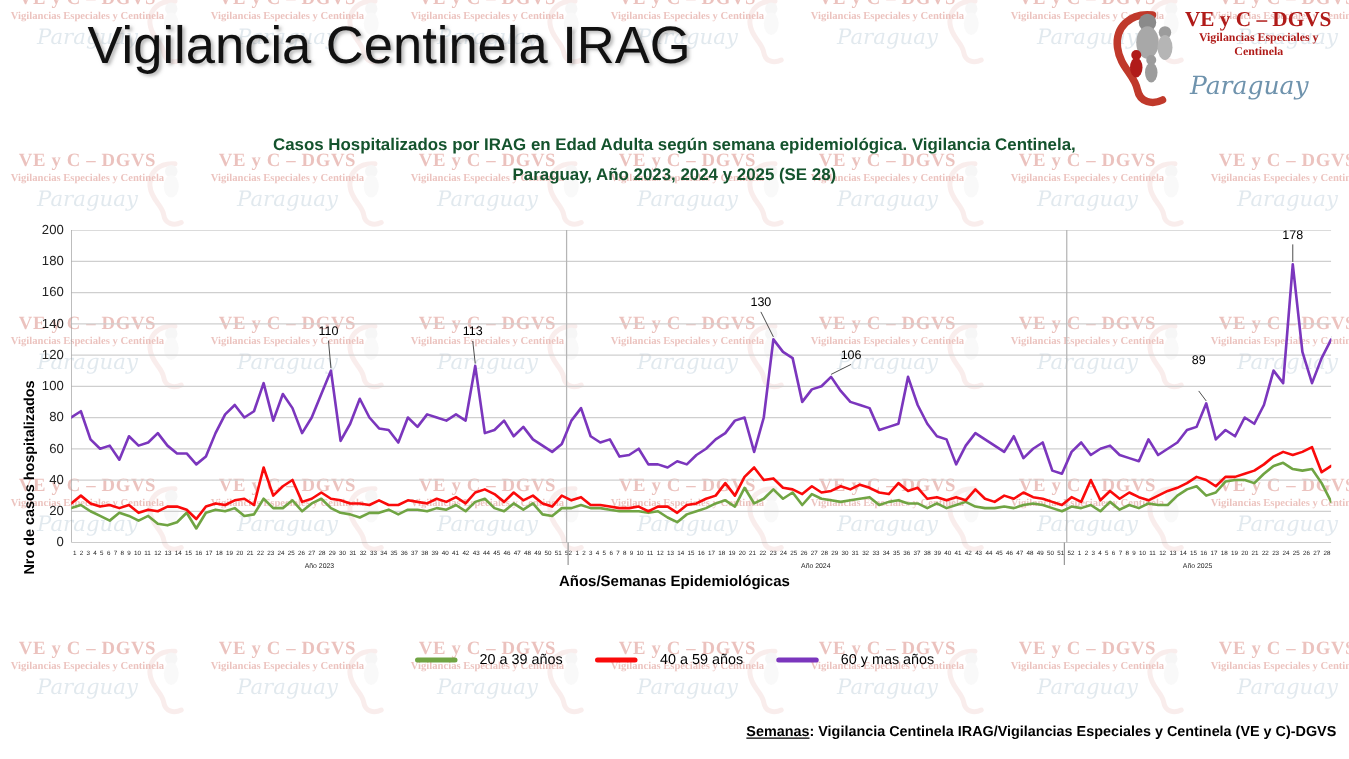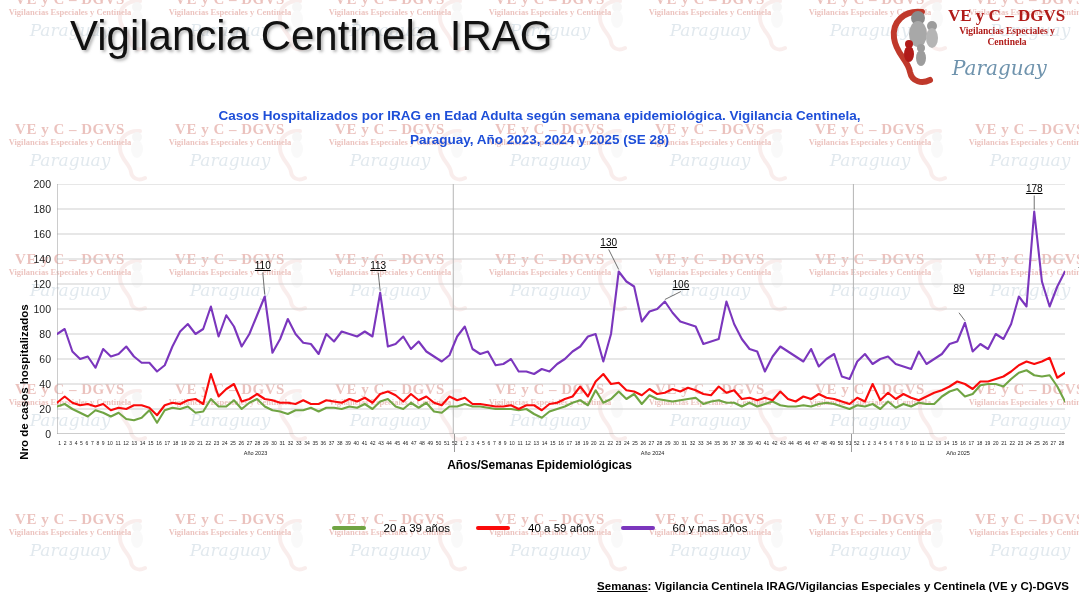--- a/index.html
+++ b/index.html
@@ -25,39 +25,39 @@
     white-space:nowrap;
   }
   #logo{position:absolute;right:4px;top:2px;width:185px;height:86px;}
   #logo .lg-t1{position:absolute;left:58px;top:4px;font-family:"Liberation Serif",serif;font-weight:bold;font-size:17px;color:#b01b19;white-space:nowrap;}
   #logo .lg-t2{position:absolute;left:52px;top:24px;width:130px;text-align:center;font-family:"Liberation Serif",serif;font-weight:bold;font-size:9.5px;color:#b01b19;line-height:1.2;}
   #logo .lg-t3{position:absolute;left:62px;top:54px;font-family:"DejaVu Serif",serif;font-style:italic;font-size:20px;color:#6f93ad;}
   
   #chart-title{
     position:relative;z-index:2;
     margin:12px auto 0 auto;width:760px;text-align:center;
-    font-size:13.5px;font-weight:bold;color:#1d4ed8;line-height:1.75;
+    font-size:13.5px;font-weight:bold;color:#14532d;line-height:1.75;
   }
   
   #chart-area{position:absolute;left:0;top:176px;width:1079px;height:300px;z-index:2;}
   #ylabel{
     position:absolute;left:-96px;top:200px;width:240px;
     transform:rotate(-90deg);transform-origin:center;
     text-align:center;font-size:11.5px;font-weight:bold;color:#000;
   }
   #plot{position:absolute;left:57px;top:8px;width:1008px;height:250px;}
   #plot svg{display:block;}
   .ytick{position:absolute;right:calc(100% + 6px);font-size:10.5px;color:#222;transform:translateY(-50%);white-space:nowrap;}
   #xaxis{position:absolute;left:57px;top:260px;width:1008px;height:16px;display:flex;}
   .xt{flex:1 1 auto;text-align:center;font-size:5px;color:#222;font-family:"Liberation Sans",sans-serif;line-height:14px;}
   .xsep{position:absolute;top:-2px;width:1px;height:18px;background:#9a9a9a;}
   .yearlbl{position:absolute;top:14px;font-size:5.5px;color:#222;transform:translateX(-50%);white-space:nowrap;}
   #xtitle{position:absolute;left:0;top:282px;width:1079px;text-align:center;font-size:12px;font-weight:bold;color:#000;}
   
-  .dlabel{position:absolute;font-size:10px;color:#000;white-space:nowrap;transform:translate(-50%,-100%);text-decoration:underline;}
+  .dlabel{position:absolute;font-size:10px;color:#000;white-space:nowrap;transform:translate(-50%,-100%);}
   
   #legend{position:absolute;left:0;top:522px;width:1079px;z-index:2;display:flex;justify-content:center;align-items:center;gap:26px;}
   .lg-item{display:flex;align-items:center;gap:18px;}
   .lg-swatch{width:34px;height:4px;border-radius:2px;display:inline-block;}
   .lg-label{font-size:11.5px;color:#000;}
   
   #footer{position:absolute;right:10px;top:580px;z-index:2;font-size:11.5px;font-weight:bold;color:#000;}
   #footer u{text-decoration:underline;}
 </style>
 </head>

